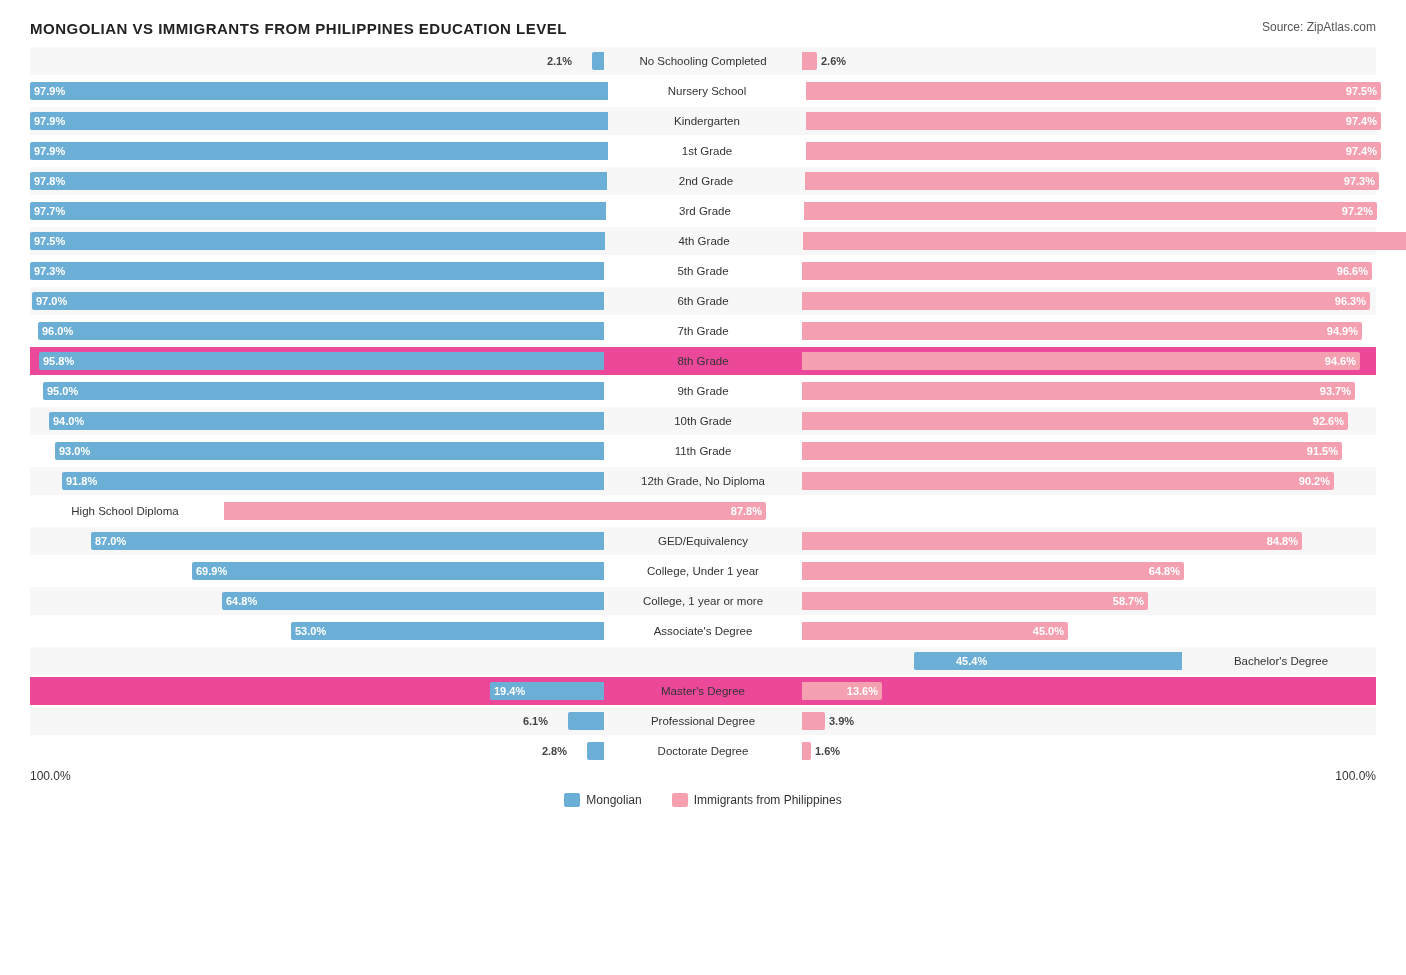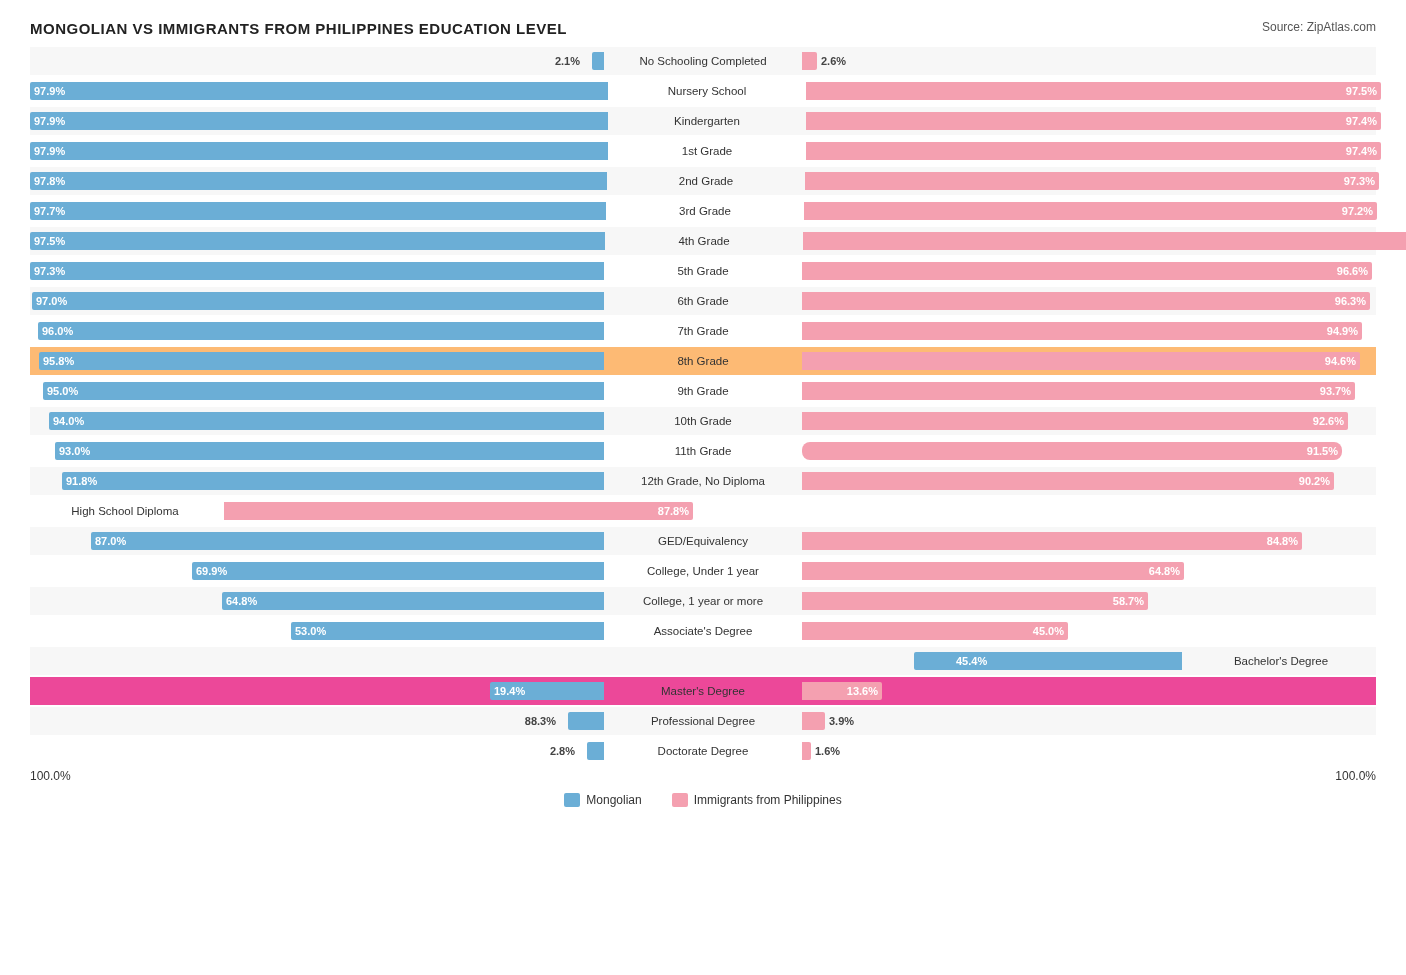--- a/index.html
+++ b/index.html
@@ -99,21 +99,21 @@
       font-size: 11px;
       color: #fff;
       font-weight: bold;
       white-space: nowrap;
     }
     .val-outside-left {
       font-size: 11px;
       color: #444;
       font-weight: bold;
       white-space: nowrap;
-      margin-right: 12px;
+      margin-right: 20px;
     }
     .val-outside-right {
       font-size: 11px;
       color: #444;
       font-weight: bold;
       white-space: nowrap;
       margin-left: 4px;
     }
     .axis-row {
       display: flex;
@@ -306,21 +306,21 @@
         </div>
       </div>
       <div class="label-center">7th Grade</div>
       <div class="bar-right-wrapper">
         <div class="bar-pink" style="width:560px;padding-left:12px;">
           <span class="val-right">94.9%</span>
         </div>
 
       </div>
     </div>
-      <div class="bar-row" style="background: #fdba74;">
+      <div class="bar-row" style="background: #ec4899;">
       <div class="bar-left-wrapper">
 
         <div class="bar-blue" style="width:565px;">
           <span class="val-left">95.8%</span>
         </div>
       </div>
       <div class="label-center">8th Grade</div>
       <div class="bar-right-wrapper">
         <div class="bar-pink" style="width:558px;">
           <span class="val-right">94.6%</span>
@@ -360,21 +360,21 @@
     </div>
       <div class="bar-row" style="background: rgb(255, 255, 255);">
       <div class="bar-left-wrapper">
 
         <div class="bar-blue" style="width:549px;">
           <span class="val-left">93.0%</span>
         </div>
       </div>
       <div class="label-center">11th Grade</div>
       <div class="bar-right-wrapper">
-        <div class="bar-pink" style="width:540px;border-radius:8px;">
+        <div class="bar-pink" style="width:540px;">
           <span class="val-right">91.5%</span>
         </div>
 
       </div>
     </div>
       <div class="bar-row" style="background: rgb(247, 247, 247);">
       <div class="bar-left-wrapper">
 
         <div class="bar-blue" style="width:542px;">
           <span class="val-left">91.8%</span>
@@ -384,21 +384,21 @@
       <div class="bar-right-wrapper">
         <div class="bar-pink" style="width:532px;">
           <span class="val-right">90.2%</span>
         </div>
 
       </div>
     </div>
       <div class="bar-row" style="background: rgb(255, 255, 255);">
       <div class="label-center">High School Diploma</div>
       <div class="bar-right-wrapper">
-        <div class="bar-pink" style="width:469px;padding-left:12px;">
+        <div class="bar-pink" style="width:542px;padding-left:12px;">
           <span class="val-right">87.8%</span>
         </div>
 
       </div>
     </div>
       <div class="bar-row" style="background: rgb(247, 247, 247);">
       <div class="bar-left-wrapper">
 
         <div class="bar-blue" style="width:513px;">
           <span class="val-left">87.0%</span>
@@ -476,21 +476,21 @@
       <div class="label-center">Master's Degree</div>
       <div class="bar-right-wrapper">
         <div class="bar-pink" style="width:80px;">
           <span class="val-right">13.6%</span>
         </div>
 
       </div>
     </div>
       <div class="bar-row" style="background: rgb(247, 247, 247);">
       <div class="bar-left-wrapper">
-        <span class="val-outside-left">88.3%</span>
+        <span class="val-outside-left">6.1%</span>
         <div class="bar-blue" style="width:36px;">
           
         </div>
       </div>
       <div class="label-center">Professional Degree</div>
       <div class="bar-right-wrapper">
         <div class="bar-pink" style="width:23px;">
           
         </div>
         <span class="val-outside-right">3.9%</span>

